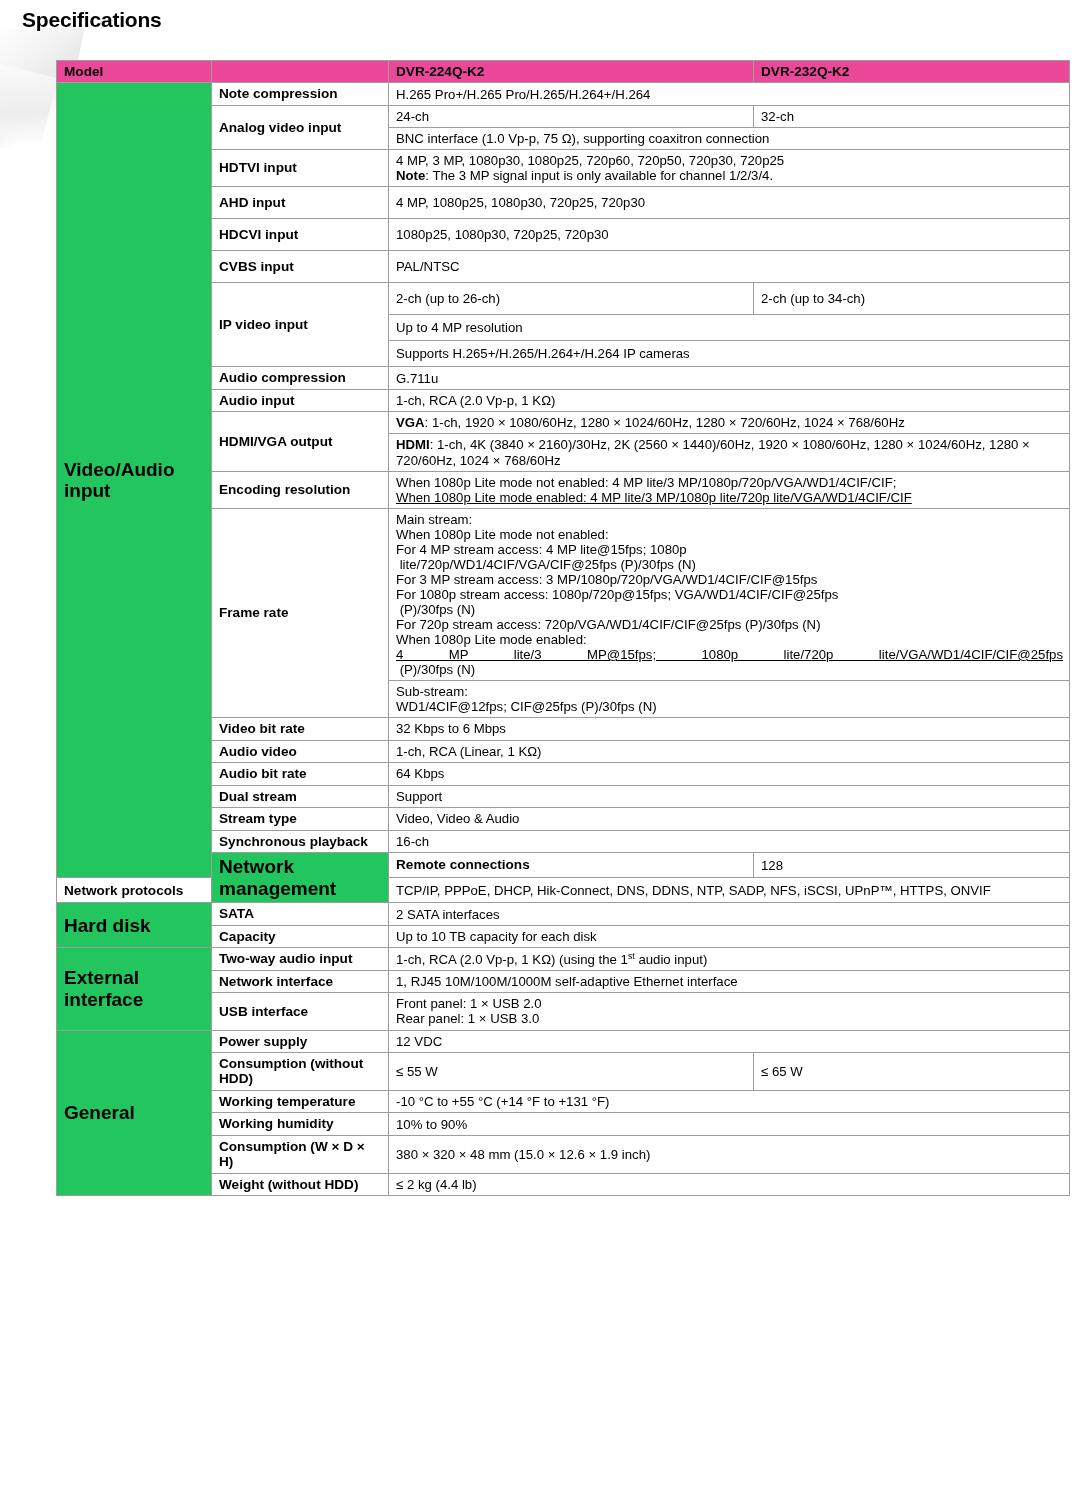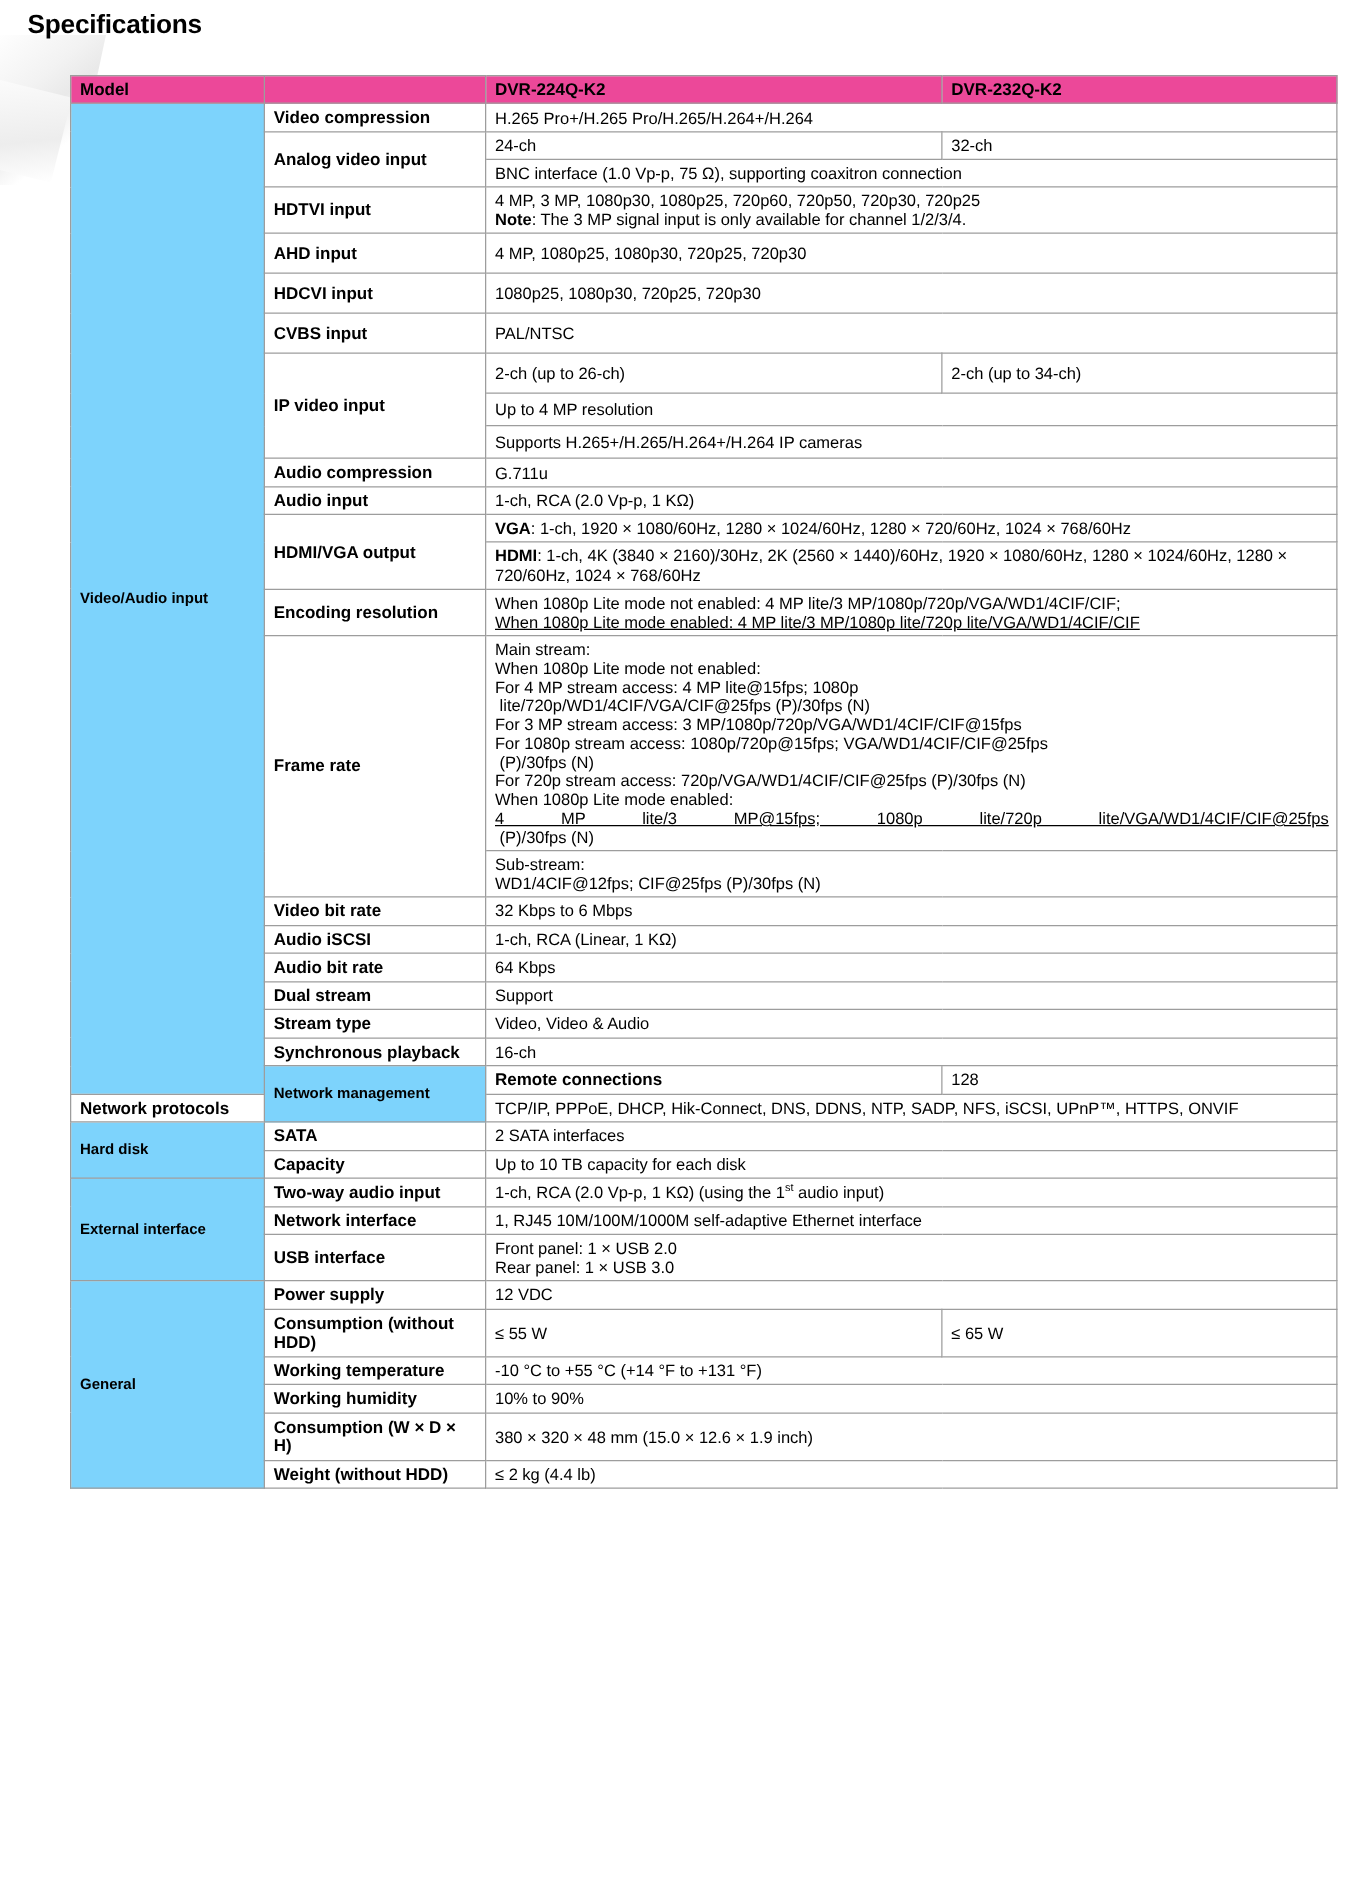--- a/index.html
+++ b/index.html
@@ -60,23 +60,23 @@
     vertical-align: middle;
     line-height: 1.14;
   }
   
   col.c-cat   { width: 155px; }
   col.c-sub   { width: 177px; }
   col.c-a     { width: 365px; }
   col.c-b     { width: 316px; }
 
   td.cat {
-    background: #7dd3fc;
+    background: #22c55e;
     font-weight: bold;
-    font-size: 12px;
+    font-size: 19px;
     padding-left: 9px;
   }
   td.hdr {
     background: #ec4899;
     font-weight: bold;
     font-size: 13.6px;
     padding-top: 5px; padding-bottom: 5px;
   }
   td.sub {
     font-weight: bold;
@@ -109,21 +109,21 @@
 
       <tr>
         <td class="hdr">Model</td>
         <td class="hdr"></td>
         <td class="hdr">DVR-224Q-K2</td>
         <td class="hdr">DVR-232Q-K2</td>
       </tr>
 
       <tr>
         <td class="cat" rowspan="24">Video/Audio input</td>
-        <td class="sub">Video compression</td>
+        <td class="sub">Note compression</td>
         <td class="val" colspan="2">H.265 Pro+/H.265 Pro/H.265/H.264+/H.264</td>
       </tr>
 
       <tr>
         <td class="sub" rowspan="2">Analog video input</td>
         <td class="val">24-ch</td>
         <td class="val">32-ch</td>
       </tr>
       <tr>
         <td class="val" colspan="2">BNC interface (1.0 Vp-p, 75 Ω), supporting coaxitron connection</td>
@@ -211,21 +211,21 @@
           <div>Sub-stream:</div>
           <div>WD1/4CIF@12fps; CIF@25fps (P)/30fps (N)</div>
         </td>
       </tr>
 
       <tr>
         <td class="sub">Video bit rate</td>
         <td class="val" colspan="2">32 Kbps to 6 Mbps</td>
       </tr>
       <tr>
-        <td class="sub">Audio iSCSI</td>
+        <td class="sub">Audio video</td>
         <td class="val" colspan="2">1-ch, RCA (Linear, 1 KΩ)</td>
       </tr>
       <tr>
         <td class="sub">Audio bit rate</td>
         <td class="val" colspan="2">64 Kbps</td>
       </tr>
       <tr>
         <td class="sub">Dual stream</td>
         <td class="val" colspan="2">Support</td>
       </tr>

